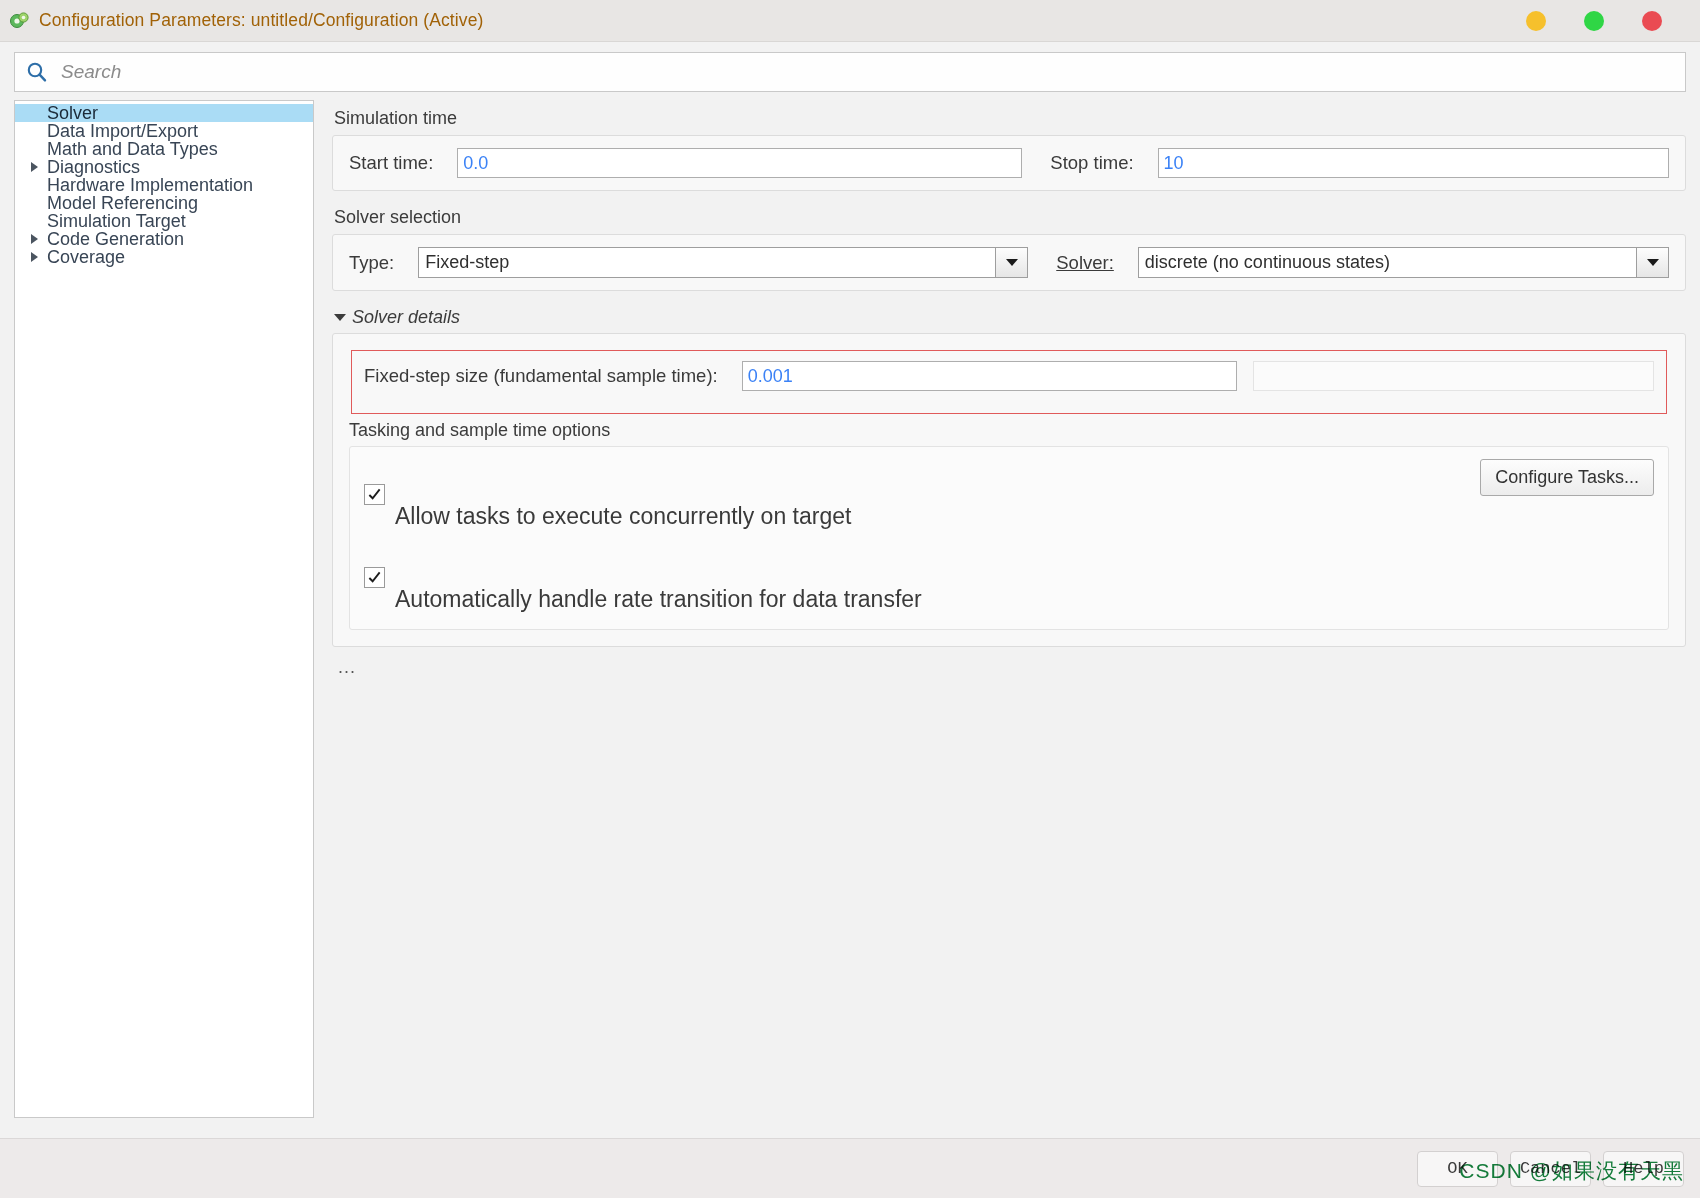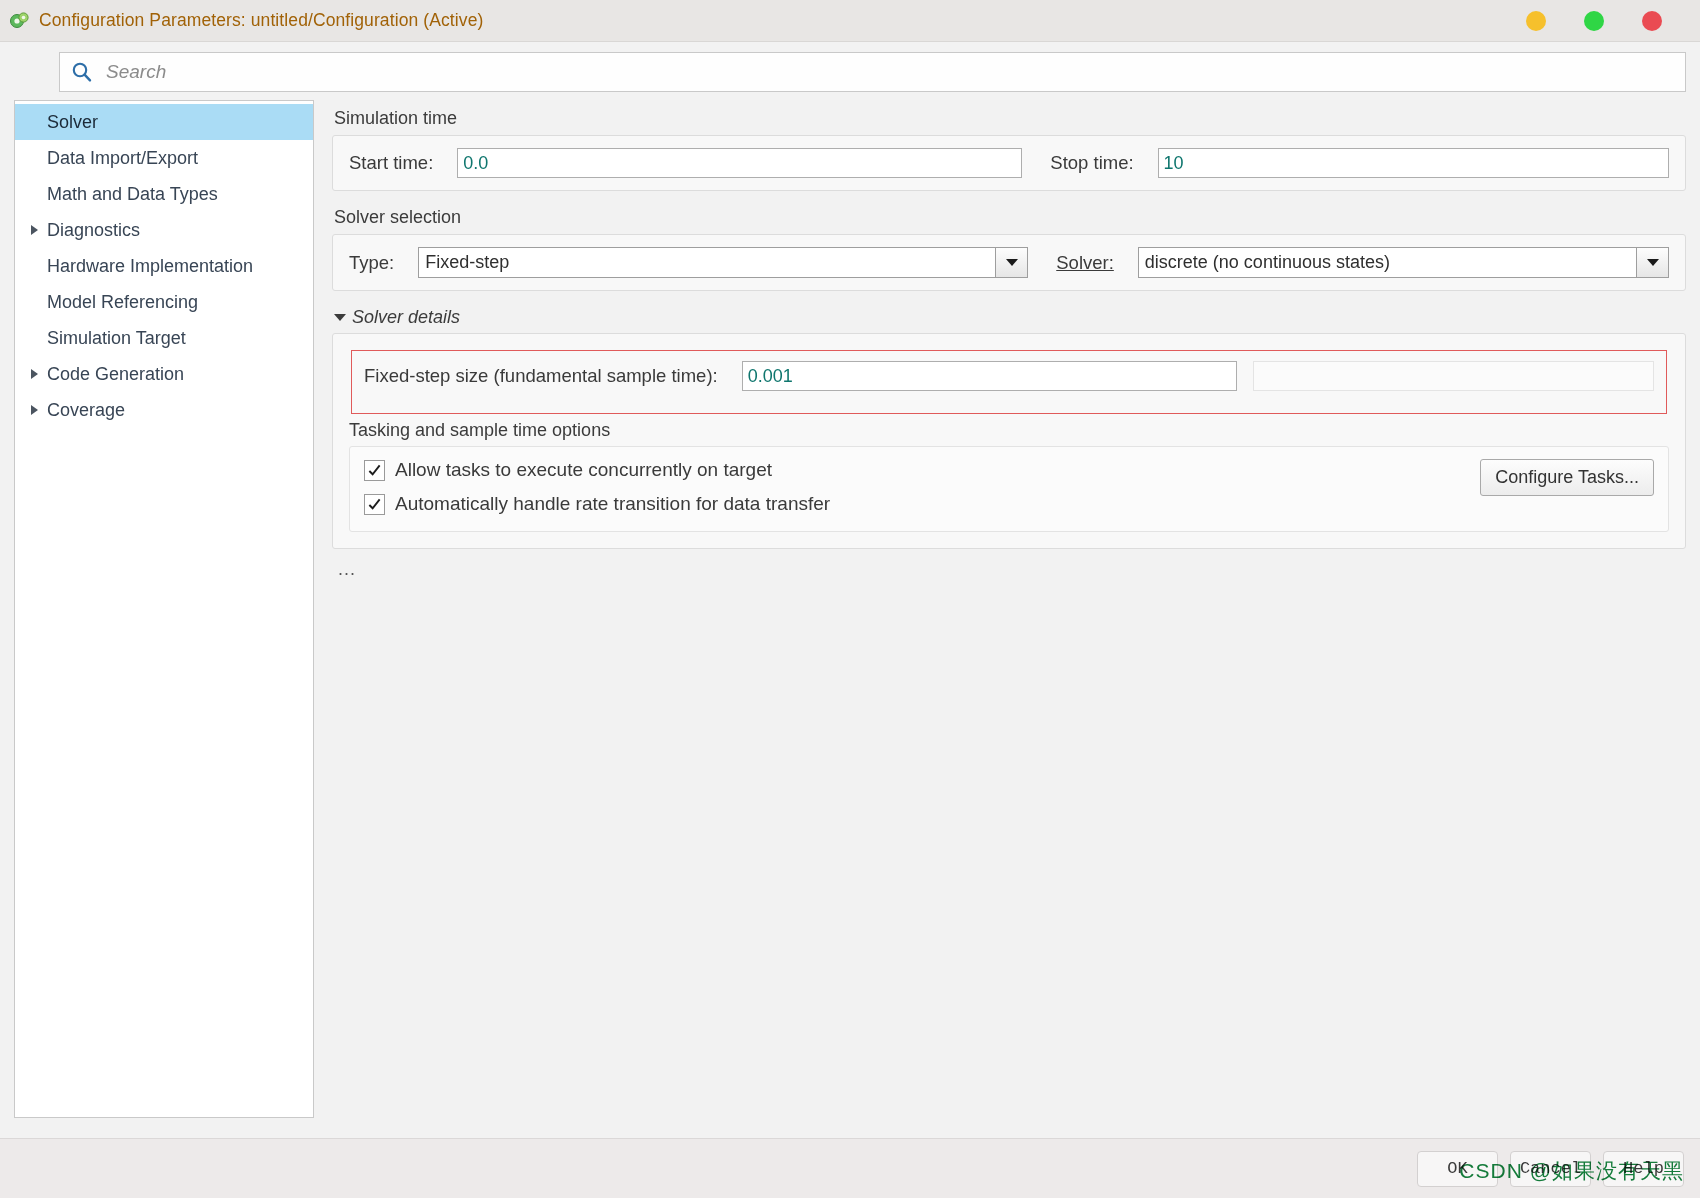--- a/index.html
+++ b/index.html
@@ -48,21 +48,20 @@
   }
   .dot { width: 20px; height: 20px; border-radius: 50%; }
   .dot.yellow { background: #f6c02c; }
   .dot.green  { background: #2fd645; }
   .dot.red    { background: #ea4b52; }
 
   
   .searchbar-wrap {
     padding: 10px 14px 8px 14px;
     background: #f2f2f2;
-    margin-left: 45px;
   }
   .searchbar {
     height: 40px;
     background: #fefefe;
     border: 1px solid #c9c9c9;
     display: flex;
     align-items: center;
     padding-left: 10px;
   }
   .search-icon { width: 24px; height: 24px; margin-right: 10px; flex: 0 0 auto; }
@@ -92,21 +91,21 @@
     min-width: 300px;
     background: #ffffff;
     border: 1px solid #c9c9c9;
     padding-top: 3px;
     height: 1018px;
     overflow: hidden;
   }
   .tree-item {
     display: flex;
     align-items: center;
-    height: 36px;
+    height: 18px;
     padding-left: 10px;
     font-size: 18px;
     color: #384555;
     white-space: nowrap;
     cursor: default;
   }
   .tree-item.selected {
     background: #aadcf5;
     color: #1b2a38;
   }
@@ -155,21 +154,21 @@
     color: #3a3a3a;
     white-space: nowrap;
     padding-right: 8px;
   }
   .text-input {
     height: 30px;
     border: 1px solid #aeaeae;
     background: #ffffff;
     font-family: "Liberation Sans", sans-serif;
     font-size: 18px;
-    color: #0f766e;
+    color: #3b82f6;
     padding: 0 5px;
     outline: none;
     min-width: 0;
   }
   .combo {
     display: flex;
     align-items: stretch;
     height: 31px;
     border: 1px solid #9e9e9e;
     background: #ffffff;
@@ -257,23 +256,24 @@
     min-width: 21px;
     border: 1px solid #9a9a9a;
     background: #ffffff;
     margin-right: 10px;
     display: flex;
     align-items: center;
     justify-content: center;
   }
   .checkbox svg { display: block; }
   .check-label {
-    font-size: 19px;
+    font-size: 23px;
     color: #3a3a3a;
     white-space: nowrap;
+    margin-top: 44px;
   }
   .btn {
     font-family: "Liberation Sans", sans-serif;
     font-size: 18px;
     color: #333333;
     background: linear-gradient(#fdfdfd, #ececec);
     border: 1px solid #a9a9a9;
     border-radius: 3px;
     padding: 7px 14px;
     white-space: nowrap;

